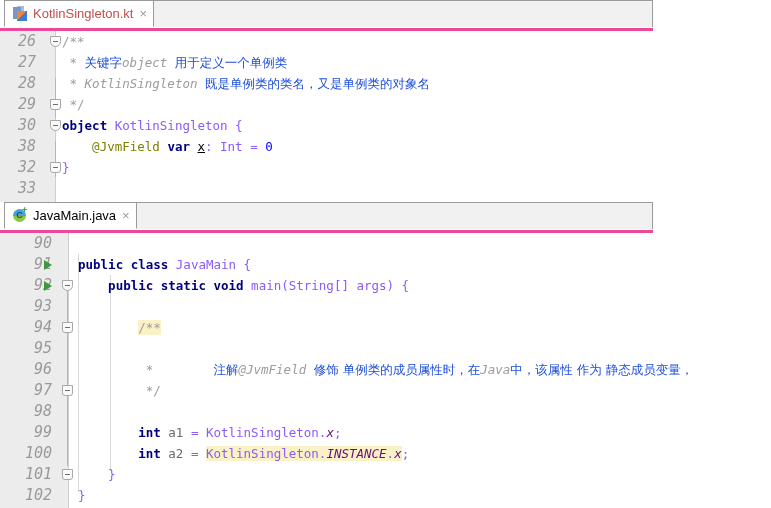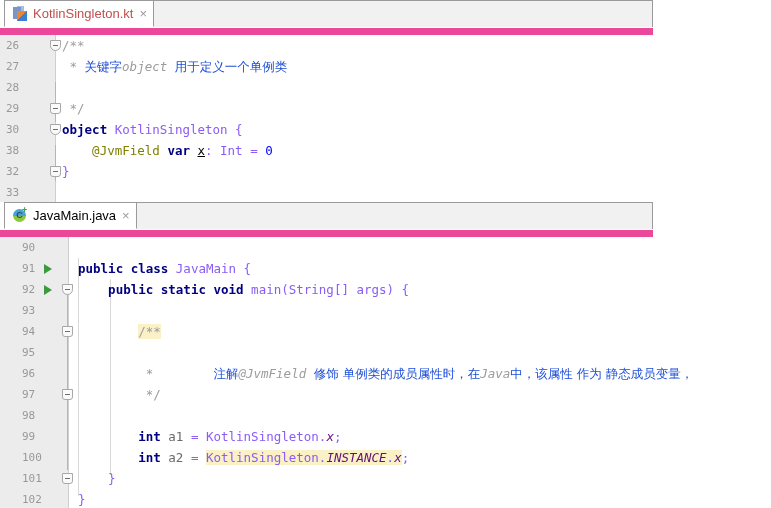--- a/index.html
+++ b/index.html
@@ -23,21 +23,21 @@
     background: #ffffff;
   }
   .panel-kt { top: 0; height: 200px; }
   .panel-java { top: 202px; height: 306px; }
 
   
   .tabbar {
     position: relative;
     height: 28px;
     background: #ffffff;
-    border-bottom: 7px solid #ec4899;
+    border-bottom: 3px solid #ec4899;
     width: 653px;
   }
   .tab {
     position: absolute;
     left: 4px;
     top: 0;
     height: 27px;
     display: flex;
     align-items: center;
     padding: 0 6px 0 8px;
@@ -150,24 +150,25 @@
   .row {
     position: relative;
     height: 21px;
     line-height: 21px;
     white-space: pre;
   }
   .lineno {
     position: absolute;
     top: 0;
     width: 30px;
-    text-align: left;
+    text-align: right;
     color: #999999;
     font-family: "DejaVu Sans Mono", monospace;
-    font-size: 11px;
+    font-size: 15px;
+    font-style: italic;
   }
   .lineno-kt { left: 6px; }
   .lineno-java { left: 22px; }
 
   .code {
     position: absolute;
     top: 0;
     color: #000000;
     white-space: pre;
   }
@@ -268,21 +269,21 @@
   </div>
 
   <div class="codearea" style="height:171px;">
     <div class="gutter gutter-kt"></div>
 
     <div class="foldline foldline-kt" style="top:47px; height:40px;"></div>
     <div class="foldline foldline-kt" style="top:110px; height:36px;"></div>
     <div id="kt-lines">
         <div class="row"><span class="lineno lineno-kt">26</span><span class="fold fold-kt open"><span class="bar"></span></span><span class="code code-kt"><span class="cmt">/**</span></span></div>
         <div class="row"><span class="lineno lineno-kt">27</span><span class="code code-kt"><span class="cmt"> * </span><span class="cmt-cn">关键字</span><span class="cmt-i">object</span><span class="cmt"> </span><span class="cmt-cn">用于定义一个单例类</span></span></div>
-        <div class="row"><span class="lineno lineno-kt">28</span></div>
+        <div class="row"><span class="lineno lineno-kt">28</span><span class="code code-kt"><span class="cmt"> * </span><span class="cmt-i">KotlinSingleton</span><span class="cmt"> </span><span class="cmt-cn">既是单例类的类名，又是单例类的对象名</span></span></div>
         <div class="row"><span class="lineno lineno-kt">29</span><span class="fold fold-kt close"><span class="bar"></span></span><span class="code code-kt"><span class="cmt"> */</span></span></div>
         <div class="row"><span class="lineno lineno-kt">30</span><span class="fold fold-kt open"><span class="bar"></span></span><span class="code code-kt"><span class="kw">object</span><span class="ident"> KotlinSingleton {</span></span></div>
         <div class="row"><span class="lineno lineno-kt">38</span><span class="code code-kt"><span class="ident">    </span><span class="annot">@JvmField</span><span class="ident"> </span><span class="kw">var</span><span class="ident"> </span><span class="underlined">x</span><span class="ident">: Int = </span><span class="num">0</span></span></div>
         <div class="row"><span class="lineno lineno-kt">32</span><span class="fold fold-kt close"><span class="bar"></span></span><span class="code code-kt"><span class="ident">}</span></span></div>
         <div class="row"><span class="lineno lineno-kt">33</span><span class="code code-kt"><span class="ident"></span></span></div>
       </div>
   </div>
 </div>
 
 <div class="panel panel-java">

